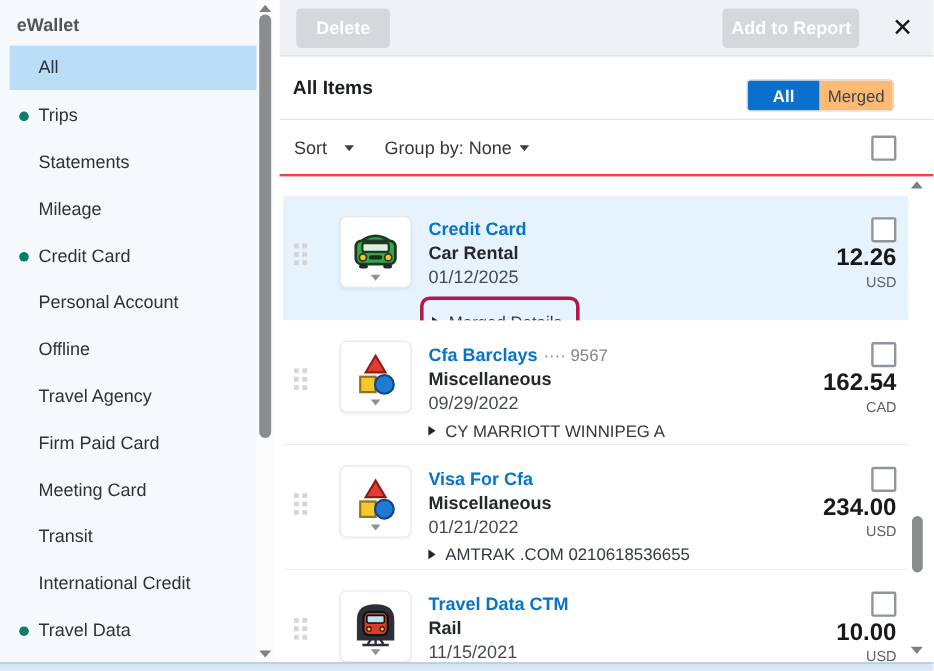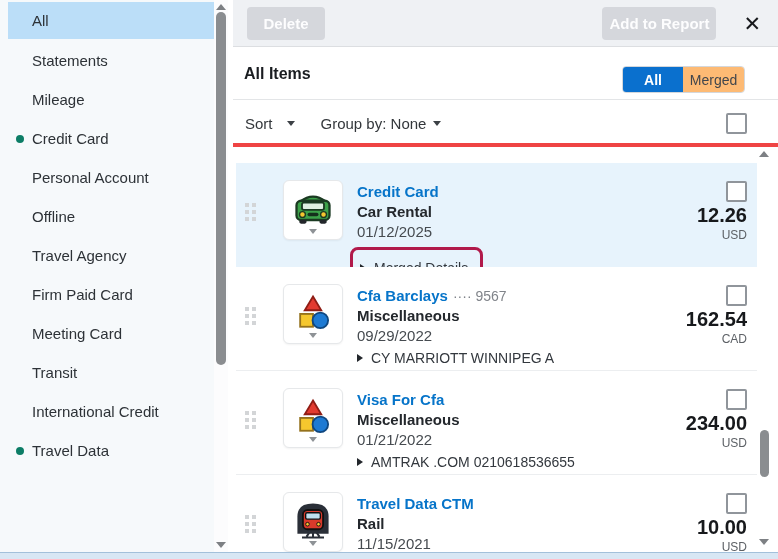--- a/index.html
+++ b/index.html
@@ -37,21 +37,21 @@
   .btn-add { width:114px; }
   .close-x { font-size:21px; font-weight:700; color:#16181b; line-height:33px; cursor:pointer; }
 
   .items-header { position:absolute; left:0; top:48px; width:545px; height:52px; background:#fff; border-bottom:1px solid #e3e5e7; }
   .items-title { position:absolute; left:11px; top:17px; font-size:16px; font-weight:700; color:#1a1d21; }
   .toggle { position:absolute; right:33px; top:18px; display:flex; height:27px; border-radius:4px; overflow:hidden; border:1px solid #d4d7db; }
   .seg { display:flex; align-items:center; justify-content:center; font-size:14px; cursor:pointer; }
   .seg-active { width:60px; background:#0a70ce; color:#fff; font-weight:700; }
   .seg-inactive { width:61px; background:#fdba74; color:#41464c; }
 
-  .sort-row { position:absolute; left:0; top:100px; width:545px; height:47px; background:#fff; border-bottom:4px solid #ef4444; }
+  .sort-row { position:absolute; left:0; top:100px; width:545px; height:47px; background:#fff; border-bottom:2px solid #ef4444; }
   .sort-controls { position:absolute; left:12px; top:0; height:46px; display:flex; align-items:center; font-size:15px; color:#33373b; }
   .caret-down { width:0; height:0; border-left:4.5px solid transparent; border-right:4.5px solid transparent; border-top:5px solid #3c4146; }
   .sort-label { margin-right:14px; cursor:pointer; }
   .group-label { margin-left:26px; margin-right:7px; cursor:pointer; }
   .checkbox { width:21px; height:21px; background:#fff; border:2px solid #90959b; border-radius:2px; cursor:pointer; }
   .sort-checkbox { position:absolute; right:31px; top:13px; }
 
   
   .list { position:absolute; left:3px; top:147px; width:521px; }
   .txn { position:relative; width:521px; height:104px; background:#fff; border-bottom:1px solid #eceef0; }
@@ -81,22 +81,24 @@
 
   
   .bottom-strip { position:absolute; left:0; bottom:0; width:778px; height:7px; background:#d8e7f4; border-top:1px solid #a3c0da; }
 </style>
 </head>
 <body>
 
 <div class="app">
 
   <aside class="sidebar">
+    <div class="sb-title">eWallet</div>
     <ul class="sb-list">
       <li class="sb-item selected"><span>All</span></li>
+      <li class="sb-item"><span class="sb-dot"></span><span>Trips</span></li>
       <li class="sb-item"><span>Statements</span></li>
       <li class="sb-item"><span>Mileage</span></li>
       <li class="sb-item"><span class="sb-dot"></span><span>Credit Card</span></li>
       <li class="sb-item"><span>Personal Account</span></li>
       <li class="sb-item"><span>Offline</span></li>
       <li class="sb-item"><span>Travel Agency</span></li>
       <li class="sb-item"><span>Firm Paid Card</span></li>
       <li class="sb-item"><span>Meeting Card</span></li>
       <li class="sb-item"><span>Transit</span></li>
       <li class="sb-item"><span>International Credit</span></li>

